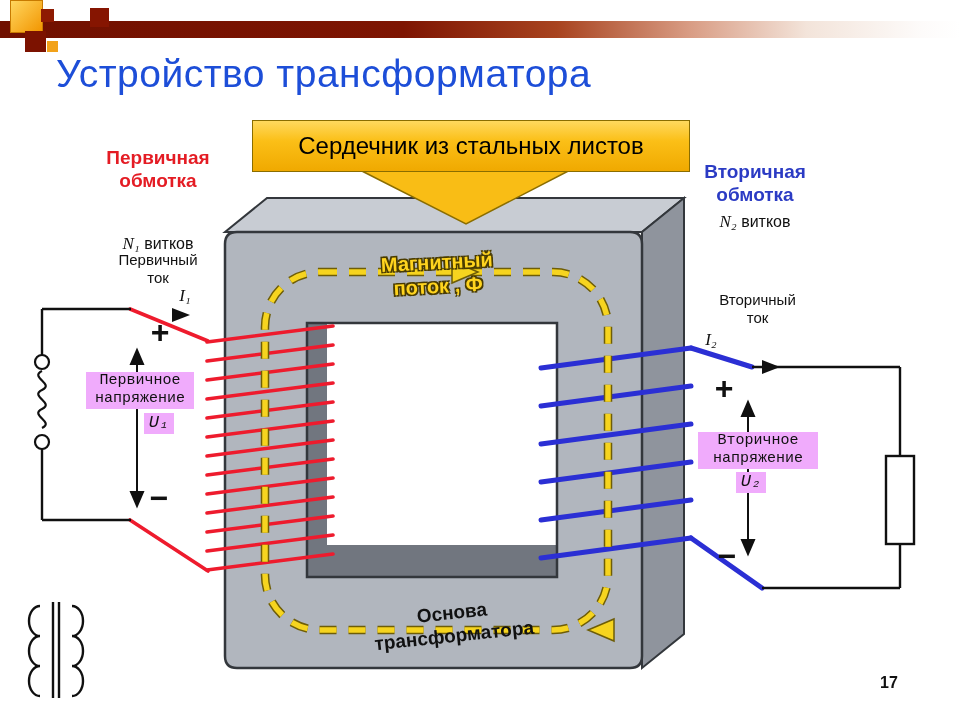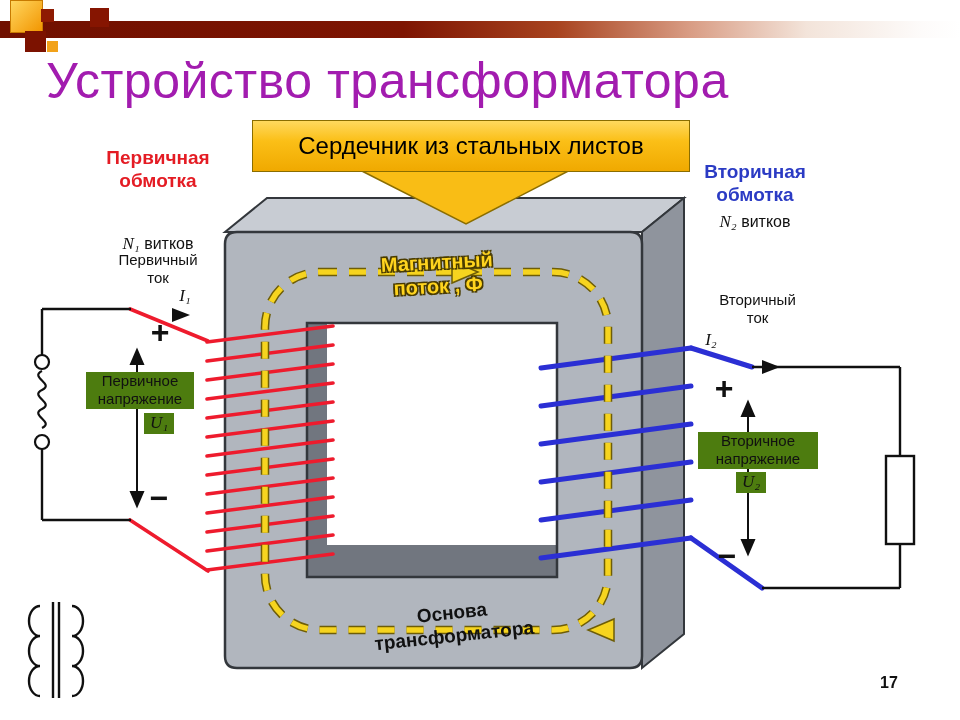--- a/index.html
+++ b/index.html
@@ -3,35 +3,35 @@
 <meta charset="utf-8">
 <style>
   html,body{margin:0;padding:0;background:#fff;}
   .slide{position:relative;width:960px;height:720px;background:#ffffff;overflow:hidden;
          font-family:"Liberation Sans",sans-serif;}
   
   .hdr-band{position:absolute;left:0;top:21px;width:960px;height:17px;
     background:linear-gradient(90deg,#701000 0%,#7e1502 42%,#a8431f 58%,#d99d85 72%,#f3e4da 84%,#fdfbfa 96%,#ffffff 100%);}
   .sq{position:absolute;}
   
-  .title{position:absolute;left:46px;top:52px;font-size:50px;color:#a21caf;
+  .title{position:absolute;left:56px;top:52px;font-size:39px;color:#1d4ed8;
          letter-spacing:.5px;white-space:nowrap;}
   
   .callout{position:absolute;left:252px;top:120px;width:436px;height:50px;
     display:flex;align-items:center;justify-content:center;
     background:linear-gradient(180deg,#ffd95e 0%,#fbbf17 40%,#f0a900 100%);
     border:1px solid #8a6d00;font-size:24px;color:#000;}
   svg.diagram{position:absolute;left:0;top:0;}
   
   .lbl{position:absolute;color:#111;text-align:center;line-height:1.22;font-size:15px;}
   .red-b{color:#e41c24;font-weight:bold;font-size:19px;}
   .blue-b{color:#2b3bc4;font-weight:bold;font-size:19px;}
   .sym{font-family:"Liberation Serif",serif;font-style:italic;font-size:17px;}
   .sign{font-size:32px;font-weight:bold;line-height:1;}
-  .whitebg{background:#4d7c0f;}
+  .whitebg{background:#f0abfc;font-family:Liberation Mono, monospace;}
   .turns{font-size:16px;}
   .flux-lbl{font-size:20px;font-weight:bold;color:#ffd41e;transform:rotate(-3deg);
     text-shadow:-1.5px -1.5px 0 #4a3c00,1.5px -1.5px 0 #4a3c00,-1.5px 1.5px 0 #4a3c00,1.5px 1.5px 0 #4a3c00;}
   .base-lbl{font-size:19px;font-weight:bold;transform:rotate(-6deg);}
   .pagenum{position:absolute;left:880px;top:674px;font-size:16px;font-weight:bold;color:#111;}
 </style>
 </head>
 <body>
 
 <div class="slide">

